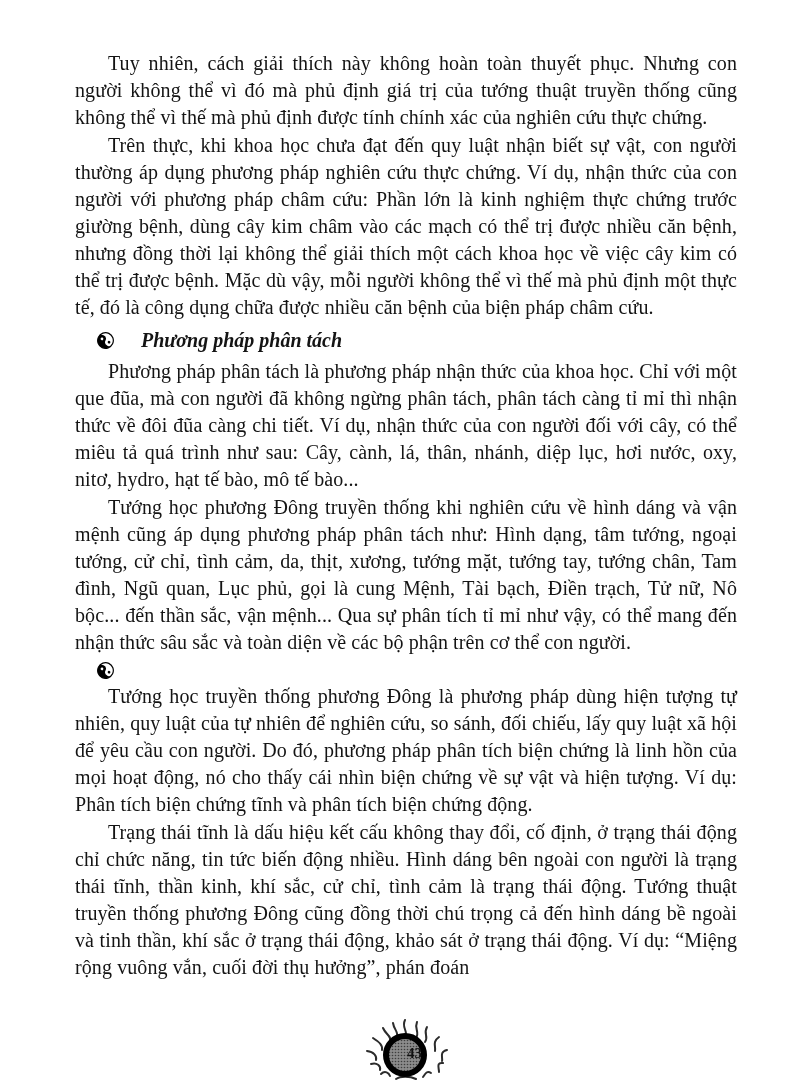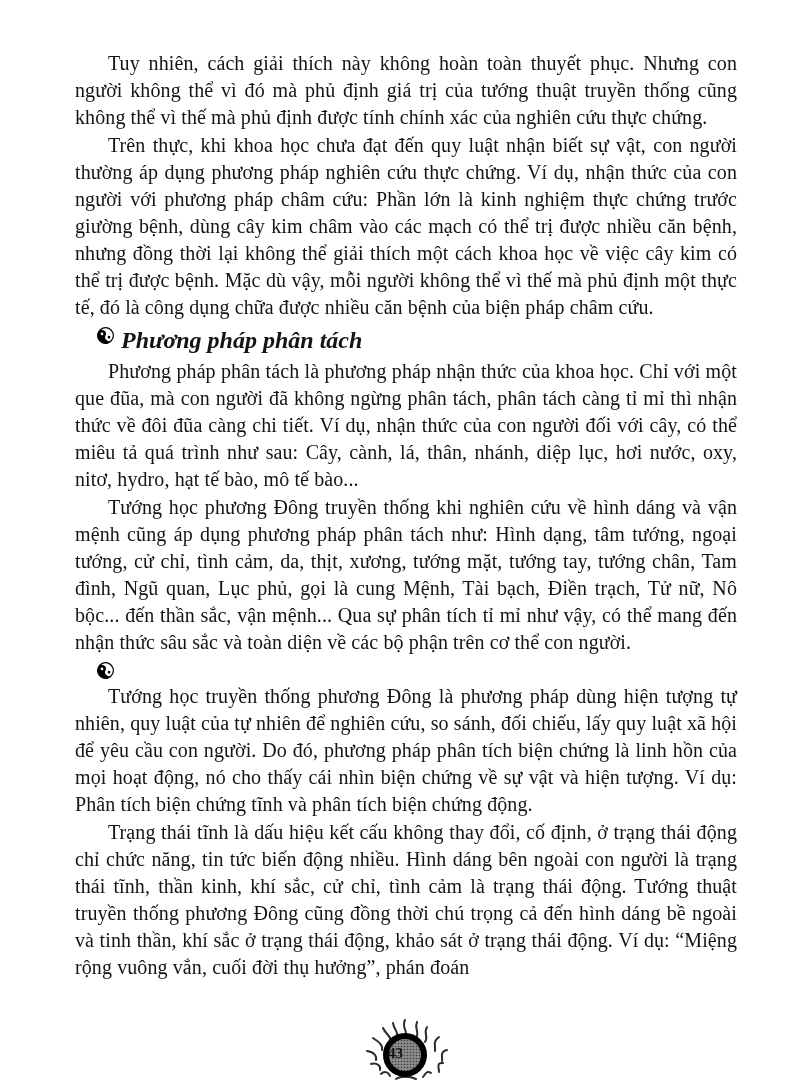--- a/index.html
+++ b/index.html
@@ -21,40 +21,41 @@
     margin: 0 0 1px 0;
     font-size: 20px;
     line-height: 27px;
     text-align: justify;
     text-indent: 33px;
     letter-spacing: 0.1px;
   }
   h3.heading {
     margin: 6px 0 4px 0;
     padding-left: 22px;
-    font-size: 24px;
+    font-size: 20px;
     line-height: 27px;
     font-weight: bold;
     font-style: italic;
     display: flex;
-    gap: 7px;
+    align-items: center;
+    gap: 27px;
   }
   .yy-icon { display: inline-flex; flex: 0 0 auto; }
   .yy-icon svg { display: block; }
   .ornament {
     position: absolute;
     left: 358px; top: 1018px;
     width: 98px; height: 64px;
   }
   .ornament svg { display: block; }
   .page-num {
     position: absolute;
     left: 30px; top: 27px;
     width: 34px;
-    text-align: left;
+    text-align: right;
     font-size: 15px;
     font-weight: bold;
     color: #101010;
     font-family: "Liberation Serif", serif;
   }
 </style>
 </head>
 <body>
 
 <div class="page">

